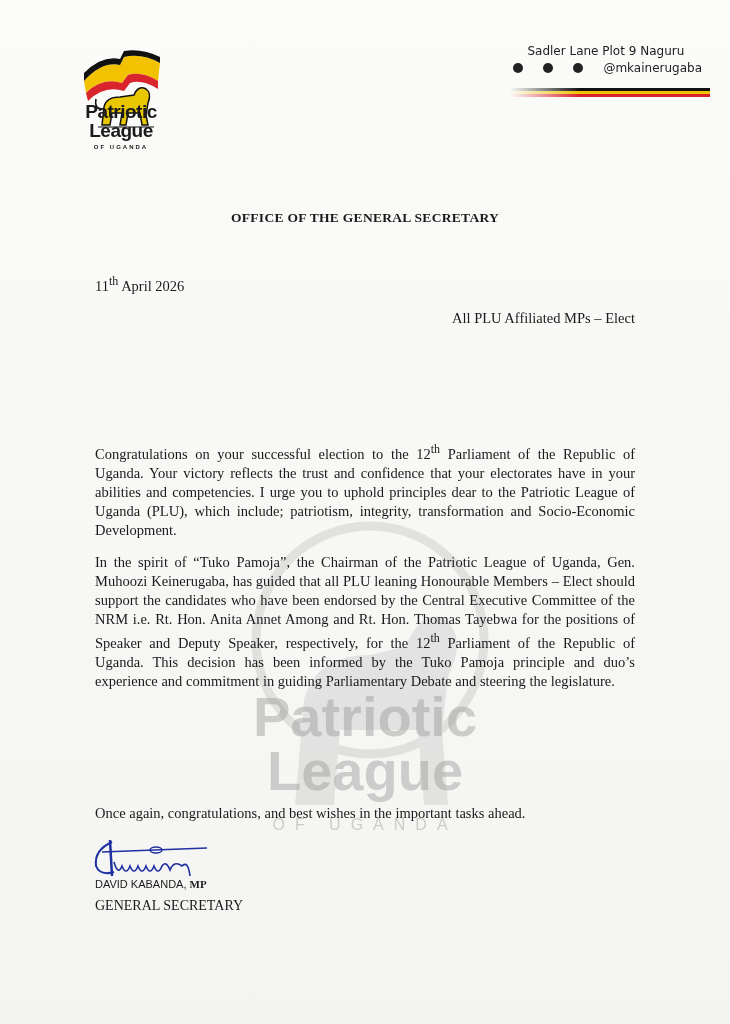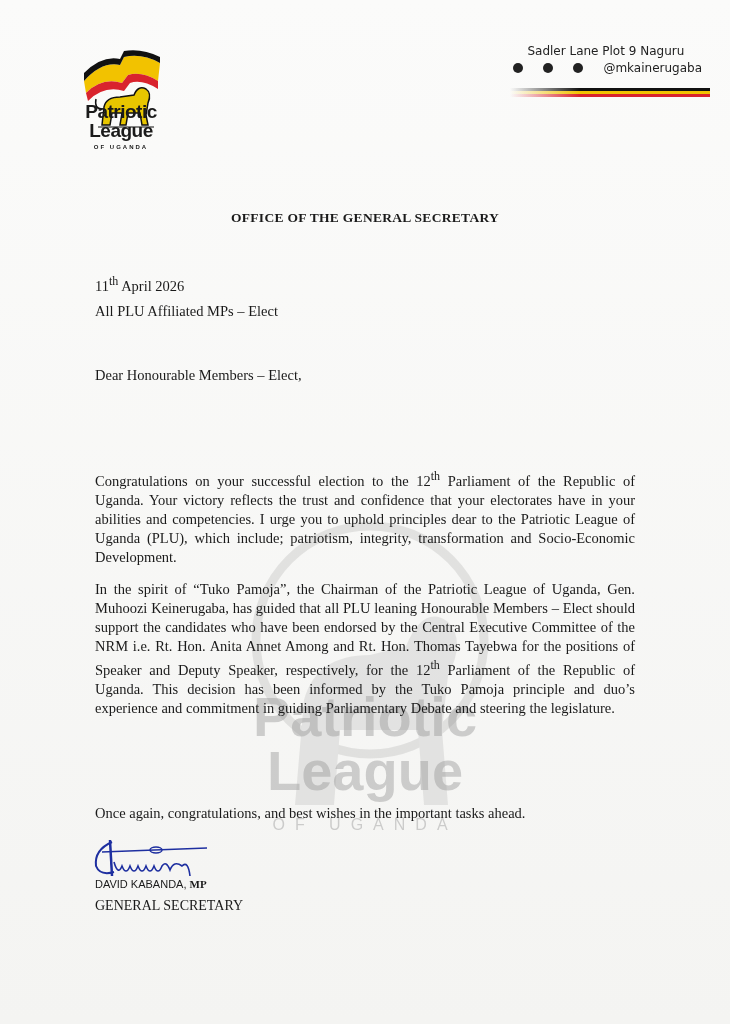--- a/index.html
+++ b/index.html
@@ -12,21 +12,21 @@
   .logo-text .l3{font-size:6px;line-height:10px;letter-spacing:2px;margin-top:2px;}
   .contact{position:absolute;right:28px;top:44px;text-align:left;font-family:"DejaVu Sans","Liberation Sans",sans-serif;font-size:12px;color:#222;}
   .contact .addr{margin-left:14px;}
   .contact .social{display:flex;align-items:center;gap:20px;margin-top:3px;}
   .soc-icon{width:10px;height:10px;border-radius:50%;background:#222;display:inline-block;}
   .flagline{position:absolute;left:510px;top:88px;width:200px;height:9px;}
   .flagline div{height:3px;}
   .heading{position:absolute;left:0;width:730px;top:210px;text-align:center;font-weight:bold;font-size:13.5px;letter-spacing:0.3px;}
   .txt{position:absolute;left:95px;width:540px;font-size:14.5px;line-height:19px;}
   .txt sup{font-size:12px;}
-  .justify{text-align:justify;text-align-last:left;margin-top:27px;}
+  .justify{text-align:justify;text-align-last:left;}
   .re{font-weight:bold;font-size:14px;}
   .re .lab{display:inline-block;width:44px;}
   .watermark{position:absolute;left:220px;top:520px;width:300px;height:330px;opacity:0.13;pointer-events:none;}
   .wm-text{position:absolute;left:235px;top:690px;width:260px;text-align:center;font-family:"Liberation Sans",sans-serif;font-weight:bold;color:#9a9a9a;opacity:0.45;}
   .wm-text .a{font-size:56px;line-height:54px;}
   .wm-text .b{font-size:16px;letter-spacing:10px;font-weight:normal;margin-top:18px;}
   .sig{position:absolute;left:92px;top:836px;width:140px;height:46px;}
   .signame{position:absolute;left:95px;top:878px;font-family:"Liberation Sans",sans-serif;font-size:11px;}
   .signame b{font-family:"Liberation Serif",serif;}
   .sigtitle{position:absolute;left:95px;top:898px;font-weight:normal;font-size:14px;}
@@ -74,25 +74,24 @@
     <div class="a">League</div>
     <div class="b">OF UGANDA</div>
   </div>
 
   <div class="heading">OFFICE OF THE GENERAL SECRETARY</div>
 
   <div class="txt" style="top:272px;">
     <span>11</span><sup>th</sup><span> April 2026</span>
   </div>
 
-  <div class="txt" style="top:302px;">
+  <div class="txt" style="top:309px;text-align:right;">
     <div>All PLU Affiliated MPs – Elect</div>
   </div>
 
-  <div class="txt" style="top:366px;">Dear Honourable Members – Elect,</div>
 
 
   <div class="txt justify" style="top:440px;">
     <span>Congratulations on your successful election to the 12</span><sup>th</sup><span> Parliament of the Republic of Uganda. Your victory reflects the trust and confidence that your electorates have in your abilities and competencies. I urge you to uphold principles dear to the Patriotic League of Uganda (PLU), which include; patriotism, integrity, transformation and Socio-Economic Development.</span>
   </div>
 
   <div class="txt justify" style="top:553px;">
     <span>In the spirit of “Tuko Pamoja”, the Chairman of the Patriotic League of Uganda, Gen. Muhoozi Keinerugaba, has guided that all PLU leaning Honourable Members – Elect should support the candidates who have been endorsed by the Central Executive Committee of the NRM i.e. Rt. Hon. Anita Annet Among and Rt. Hon. Thomas Tayebwa for the positions of Speaker and Deputy Speaker, respectively, for the 12</span><sup>th</sup><span> Parliament of the Republic of Uganda. This decision has been informed by the Tuko Pamoja principle and duo’s experience and commitment in guiding Parliamentary Debate and steering the legislature.</span>
   </div>
 

